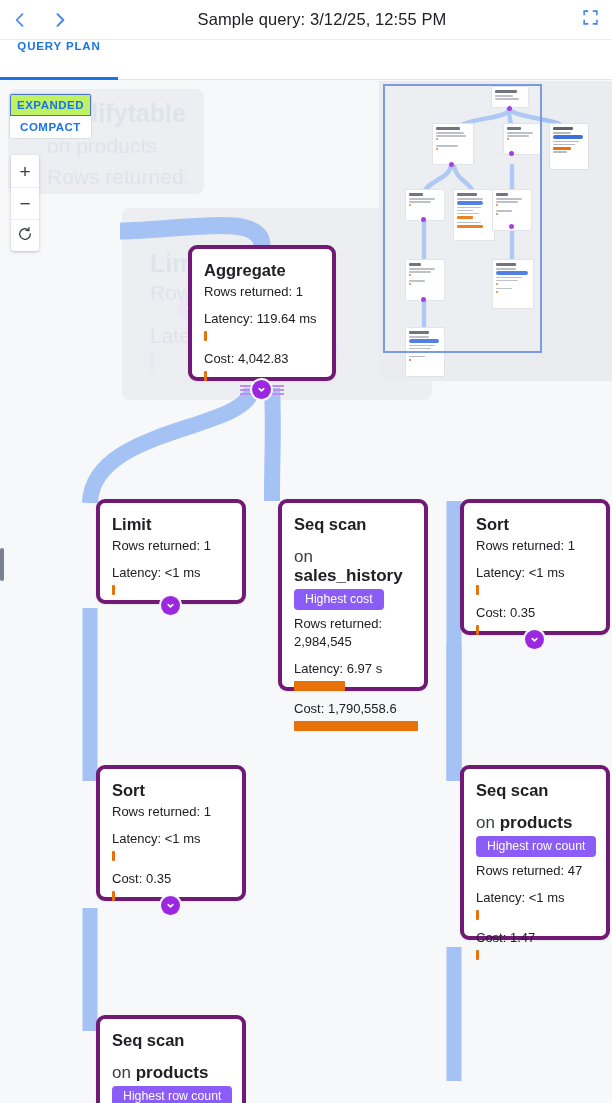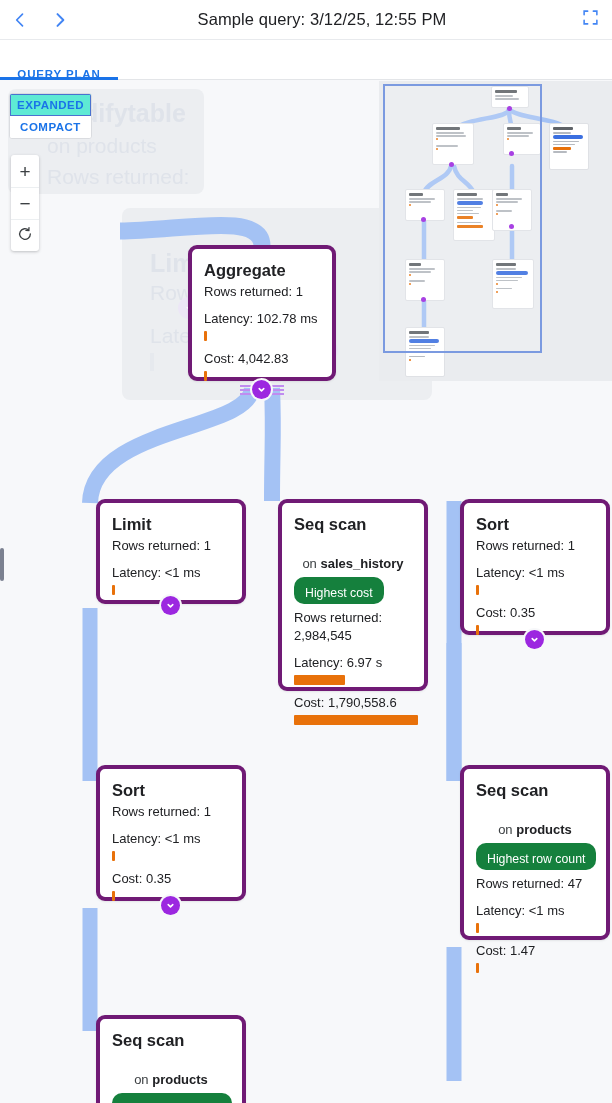--- a/index.html
+++ b/index.html
@@ -29,21 +29,21 @@
     width: 44px; height: 40px; display: flex; align-items: center; justify-content: center;
     color: #4285f4; cursor: pointer; flex: none;
   }
 
   
   .tabs {
     position: absolute; top: 40px; left: 0; width: 612px; height: 40px;
     background: #ffffff; border-bottom: 1px solid #e3e5e8; display: flex; z-index: 40;
   }
   .tab {
-    height: 40px; display: flex; align-items: flex-end; justify-content: center;
+    height: 40px; display: flex; align-items: flex-start; justify-content: center;
     font-size: 11.5px; font-weight: bold; letter-spacing: .85px;
     color: #5f6368; cursor: pointer; padding: 0 16px; position: relative;
   }
   .tab.active { color: #1a73e8; }
   .tab.active::after {
     content: ""; position: absolute; left: 0; right: 0; bottom: 0;
     height: 3px; background: #1a73e8;
   }
 
   
@@ -80,45 +80,45 @@
   }
   .toggle-lines i { display: block; height: 2px; background: #c08cf0; width: 100%; }
 
   
   .node {
     position: absolute; background: #ffffff; border: 4px solid #701a75;
     border-radius: 9px; z-index: 10; padding: 11px 12px 12px 12px;
     box-shadow: 0 1px 2px rgba(60,64,67,.10);
   }
   .node-title { font-size: 16.5px; font-weight: bold; color: #202124; line-height: 21px; }
-  .node-on { font-size: 13px; color: #3c4043; line-height: 19px; margin-top: 19px; text-align: center; }
+  .node-on { font-size: 17px; color: #3c4043; line-height: 19px; margin-top: 12px; }
   .node-on b { font-weight: bold; color: #202124; }
   .badge {
-    display: inline-block; background: #15803d; color: #ffffff;
-    font-size: 12.3px; border-radius: 10px; padding: 9px 11px 4px 11px;
+    display: inline-block; background: #8b5cf6; color: #ffffff;
+    font-size: 12.3px; border-radius: 4px; padding: 3px 11px 4px 11px;
     margin-top: 4px; line-height: 14px; white-space: nowrap;
   }
   .metric { font-size: 13px; color: #202124; line-height: 18px; }
   .metric.gap { margin-top: 9px; }
   .metric.tight { margin-top: 2px; }
   .bar { height: 10px; background: #e8710a; margin-top: 3px; border-radius: 1px; }
   .bar.tiny { width: 3px; }
 
   
   .mode-group {
     position: absolute; left: 9px; top: 12px; width: 83px;
     background: #ffffff; border: 1px solid #dadce0; border-radius: 3px;
     z-index: 30; overflow: hidden;
   }
   .mode-btn {
     height: 22px; display: flex; align-items: center; justify-content: center;
     font-size: 11.5px; font-weight: bold; letter-spacing: .5px;
     color: #1a73e8; cursor: pointer; background: #ffffff;
   }
-  .mode-btn.active { background: #5eead4; border: 1px solid #4a72cf; }
+  .mode-btn.active { background: #bef264; border: 1px solid #4a72cf; }
 
   .zoom-group {
     position: absolute; left: 11px; top: 74px; width: 28px;
     background: #ffffff; border-radius: 3px; z-index: 30;
     box-shadow: 0 1px 3px rgba(60,64,67,.3); overflow: hidden;
   }
   .zoom-btn {
     height: 32px; display: flex; align-items: center; justify-content: center;
     color: #3c4043; cursor: pointer; font-size: 19px; line-height: 1;
   }
@@ -262,21 +262,21 @@
 
     <div class="toggle" style="left:161px; top:815px;">
       <svg width="11" height="11" viewBox="0 0 24 24">
           <path d="M7 10 L12 15 L17 10" fill="none" stroke="#ffffff" stroke-width="3.4" stroke-linecap="round" stroke-linejoin="round"></path>
         </svg>
     </div>
 
     <div class="node" style="left:188px; top:164px; width:148px; height:136px;">
       <div class="node-title">Aggregate</div>
       <div class="metric tight">Rows returned: 1</div>
-      <div class="metric gap">Latency: 102.78 ms</div>
+      <div class="metric gap">Latency: 119.64 ms</div>
       <div class="bar tiny"></div>
       <div class="metric gap">Cost: 4,042.83</div>
       <div class="bar tiny"></div>
     </div>
 
     <div class="node" style="left:96px; top:418px; width:150px; height:105px;">
       <div class="node-title">Limit</div>
       <div class="metric tight">Rows returned: 1</div>
       <div class="metric gap">Latency: &lt;1 ms</div>
       <div class="bar tiny"></div>

